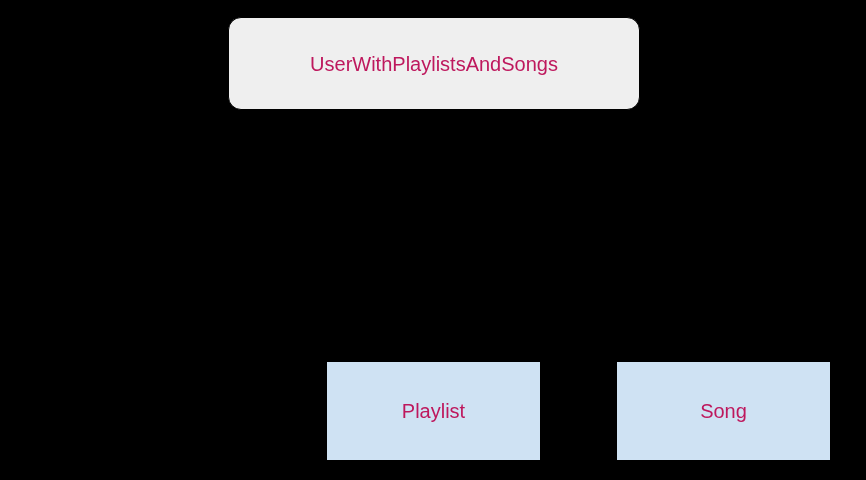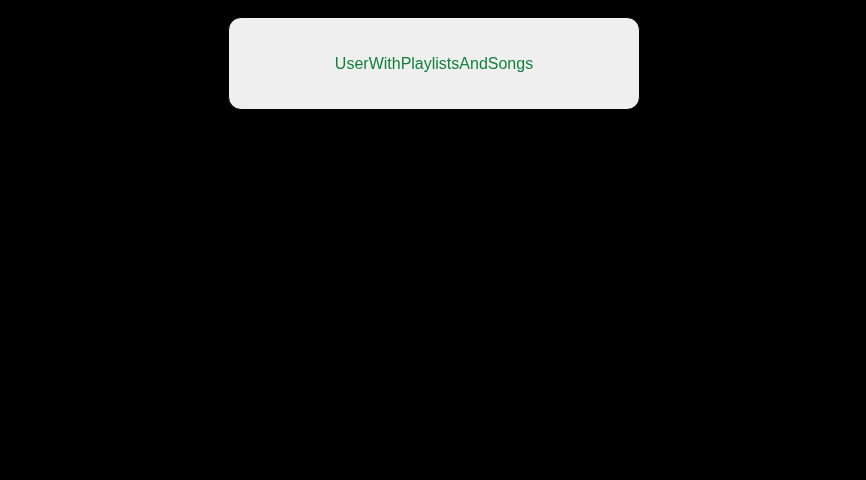--- a/index.html
+++ b/index.html
@@ -16,23 +16,23 @@
   }
   .node {
     position: absolute;
     display: flex;
     align-items: center;
     justify-content: center;
     box-sizing: border-box;
     border: 1px solid #000000; 
   }
   .node .label {
-    font-size: 16px;
+    font-size: 20px;
     line-height: 1.2;
-    color: #15803d;
+    color: #be185d;
     white-space: nowrap;
     text-align: right;
   }
   .rounded { border-radius: 13px; }
 
   
   .n-uwpas    { left: 228px; top: 17px;  width: 412px; height: 93px; }
   .n-pws      { left: 450px; top: 190px; width: 258px; height: 92px; }
   .n-user     { left: 35px;  top: 361px; width: 215px; height: 100px; }
   .n-playlist { left: 326px; top: 361px; width: 215px; height: 100px; }
@@ -42,15 +42,21 @@
 <body>
 
 <div class="stage" style="background-color: rgb(0, 0, 0);">
 
   <div class="node rounded n-uwpas" style="background-color: rgb(239, 239, 239);">
     <span class="label">UserWithPlaylistsAndSongs</span>
   </div>
 
 
 
+  <div class="node n-playlist" style="background-color: rgb(207, 226, 243);">
+    <span class="label">Playlist</span>
+  </div>
 
+  <div class="node n-song" style="background-color: rgb(207, 226, 243);">
+    <span class="label">Song</span>
+  </div>
 
 </div>
 
 </body></html>

